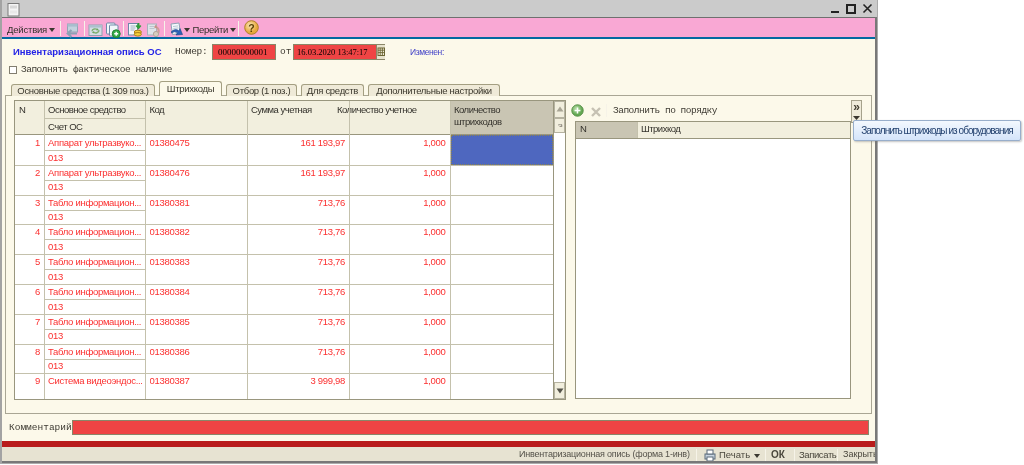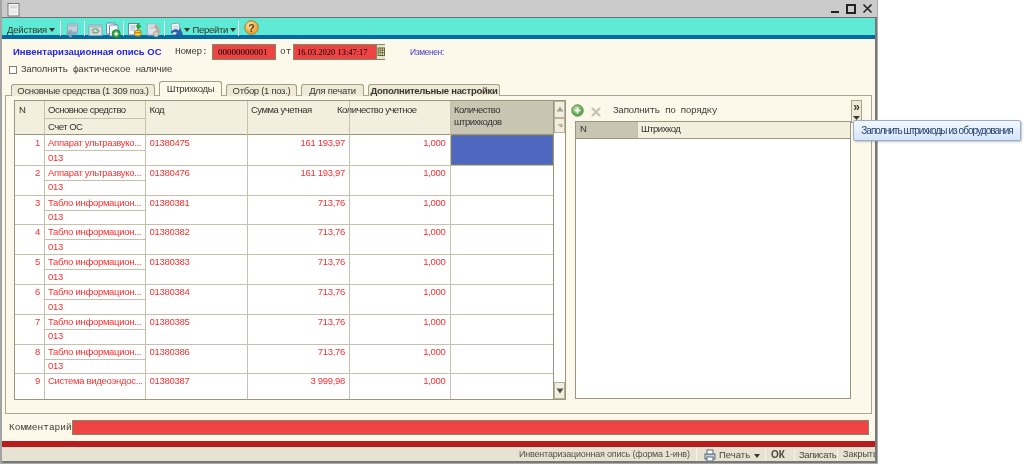--- a/index.html
+++ b/index.html
@@ -7,21 +7,21 @@
 #stage { position:relative; width:1024px; height:465px; overflow:hidden; background:#fff; }
 .abs { position:absolute; }
 #win { position:absolute; left:0; top:0; width:878px; height:463px; background:#FCF9EA; }
 #winborder { position:absolute; left:875px; top:17px; width:2px; height:446px; background:#787878; z-index:40; pointer-events:none; }
 #winborder2 { position:absolute; left:0px; top:461px; width:878px; height:2px; background:#787878; z-index:40; pointer-events:none; }
 #winborder3 { position:absolute; left:877px; top:0px; width:1px; height:464px; background:#ABABAB; z-index:41; pointer-events:none; }
 #winborder4 { position:absolute; left:0px; top:463px; width:878px; height:1px; background:#ABABAB; z-index:41; pointer-events:none; }
 #winborder5 { position:absolute; left:0px; top:0px; width:2px; height:463px; background:#A3A3A3; z-index:41; pointer-events:none; }
 #title { position:absolute; left:0; top:0; width:878px; height:18px; background:#CBCBCB; border-bottom:1px solid #707070; }
 #title .txt { position:absolute; left:28px; top:3px; font-size:9.5px; font-weight:bold; color:#161616; white-space:nowrap; }
-#toolbar { position:absolute; left:2px; top:18px; width:874px; height:21px; background:#5eead4; border-bottom:4px solid #0369a1; }
+#toolbar { position:absolute; left:2px; top:18px; width:874px; height:21px; background:#f9a8d4; border-bottom:2px solid #0369a1; }
 .tbtxt { font-size:9.5px; letter-spacing:-0.2px; color:#33302a; white-space:nowrap; }
 .sep { position:absolute; top:3px; width:1px; height:15px; background:#C9C4B2; border-right:1px solid #F6F3E8; }
 .arrow-down { display:inline-block; width:0; height:0; border-left:3.5px solid transparent; border-right:3.5px solid transparent; border-top:4px solid #3a372f; vertical-align:middle; }
 .lbl { font-size:9.5px; color:#3d3a32; white-space:nowrap;font-family:Liberation Mono, monospace; }
 .inputbox { position:absolute; background:#ef4444; border:1px solid #8A8668; color:#000; white-space:nowrap; overflow:hidden;font-family:Liberation Serif, serif; }
 .tab { position:absolute; top:84px; height:12px; background:#EFEAD8; border:1px solid #A49F82; border-bottom:none; border-radius:3px 3px 0 0; font-size:9.5px; letter-spacing:-0.3px; color:#3a372c; text-align:center; white-space:nowrap; overflow:hidden; z-index:3; }
 .tab.active { top:81px; height:15px; background:#FCF9EA; z-index:6; }
 #tabbox { position:absolute; left:5px; top:95px; width:867px; height:319px; border:1px solid #A9A694; background:#FCF9EA; z-index:1; }
 #ltable { position:absolute; left:14px; top:100px; width:552px; height:300px; border:1px solid #99967E; background:#fff; z-index:2; }
 .hd { position:absolute; background:#F2EFDE; font-size:9.5px; letter-spacing:-0.5px; color:#33312B; white-space:nowrap; }
@@ -122,22 +122,22 @@
        <path d="M1 5.2 h6.5 M3.2 3 v7.5 M5.4 3 v7.5 M1 7.6 h6.5" stroke="#6B6533" stroke-width="0.9"></path>
      </svg>
   </div>
   <span class="abs" style="left:410px;top:47px;font-size:8.5px;letter-spacing:-0.4px;color:#4343C8;">Изменен:</span>
 
   <div class="abs" style="left:8.5px;top:65.5px;width:8px;height:8px;background:#fff;border:1px solid #827E70;"></div>
   <span class="lbl abs" style="left:21px;top:64px;letter-spacing:-0.5px;">Заполнять фактическое наличие</span>
 
   <div class="tab" style="left:11px;width:144px;line-height:11px;">Основные средства (1 309 поз.)</div>
   <div class="tab" style="left:226px;width:71px;line-height:11px;">Отбор (1 поз.)</div>
-  <div class="tab" style="left:301px;width:63px;line-height:11px;">Для печати</div>
-  <div class="tab" style="left:368px;width:132px;line-height:11px;font-weight:bold;">Дополнительные настройки</div>
+  <div class="tab" style="left:301px;width:63px;line-height:11px;">Для средств</div>
+  <div class="tab" style="left:368px;width:132px;line-height:11px;">Дополнительные настройки</div>
   <div id="tabbox"></div>
   <div class="tab active" style="left:159px;width:63px;line-height:14px;">Штрихкоды</div>
 
   <div id="ltable">
     <div class="hd" style="left:0;top:0;width:550px;height:33px;"></div>
     <div class="hd" style="left:435px;top:0;width:103px;height:33px;background:#C9C5B3;"></div>
     <span class="hd" style="left:4px;top:3px;background:none;">N</span>
     <span class="hd" style="left:33px;top:3px;background:none;">Основное средство</span>
     <span class="hd" style="left:33px;top:19.5px;background:none;">Счет ОС</span>
     <span class="hd" style="left:134.5px;top:3px;background:none;">Код</span>

